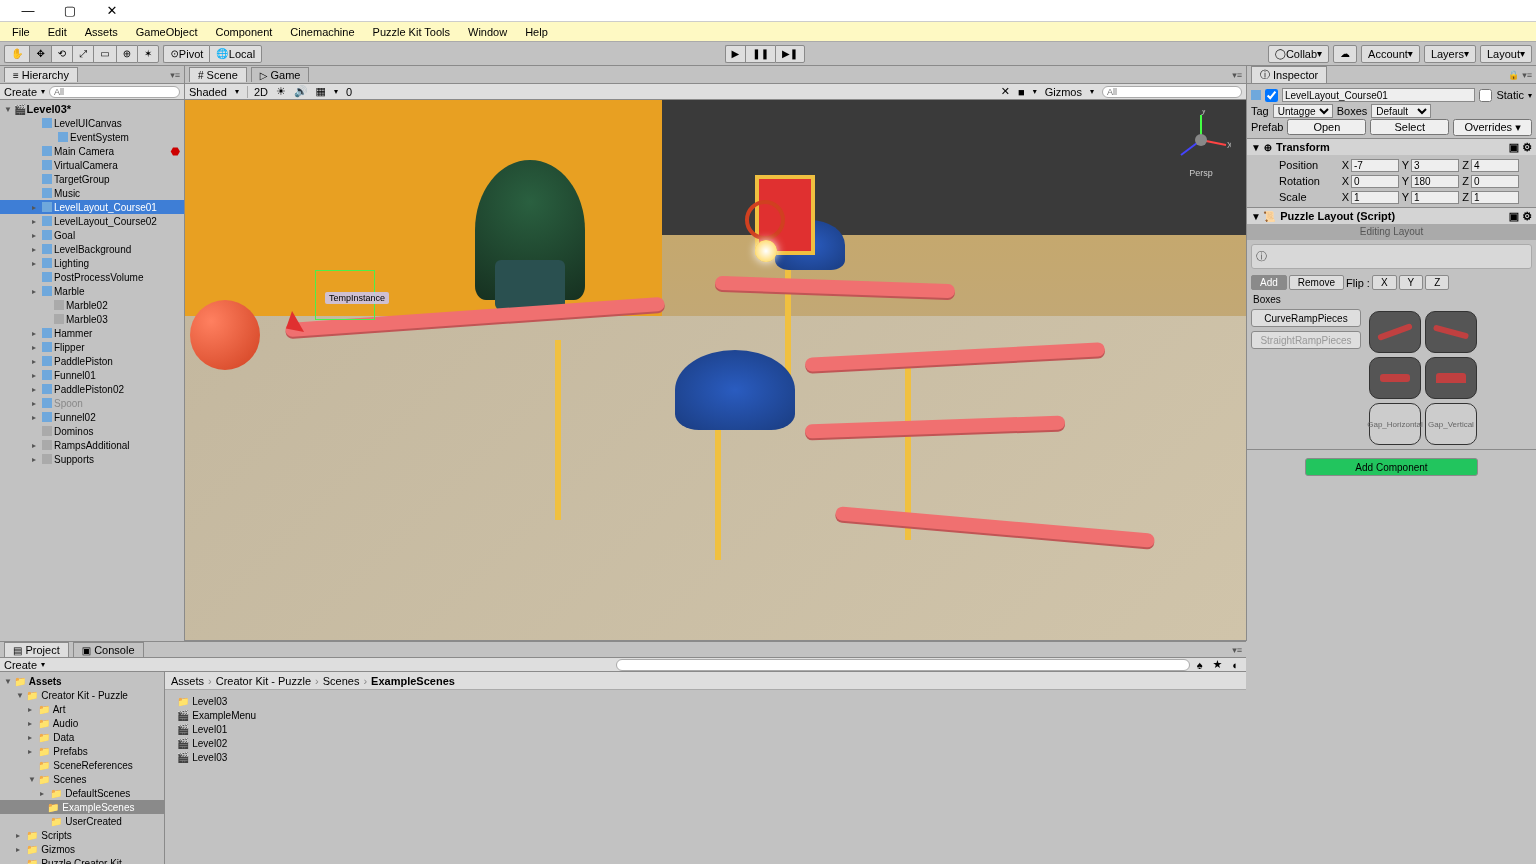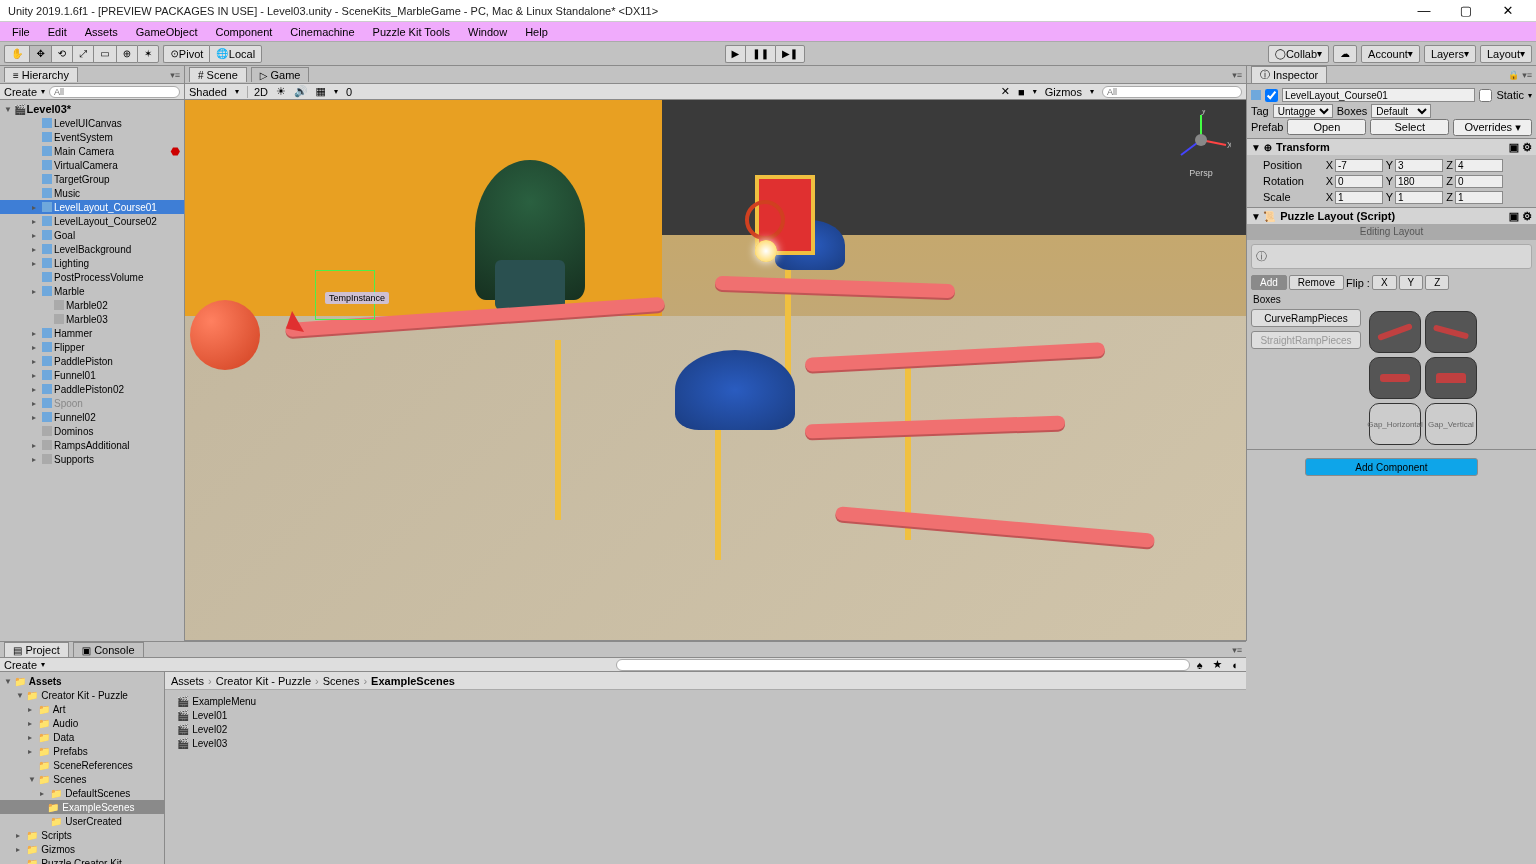--- a/index.html
+++ b/index.html
@@ -1,21 +1,21 @@
 <!DOCTYPE html>
 <html><head>
 <meta charset="utf-8">
 <style>
 * { margin:0; padding:0; box-sizing:border-box; font-family:"Segoe UI",Tahoma,sans-serif; font-size:11px; }
 body { background:#c2c2c2; width:1536px; height:864px; overflow:hidden; color:#000; }
 .titlebar { height:22px; background:#fff; display:flex; align-items:center; padding:0 8px; justify-content:space-between; border-bottom:1px solid #ccc; }
 .titlebar .title { font-size:11px; color:#222; }
 .titlebar .wincontrols { display:flex; gap:2px; }
 .titlebar .wincontrols div { width:40px; height:20px; display:flex; align-items:center; justify-content:center; font-size:13px; cursor:pointer; }
-.menubar { height:20px; background:#f0abfc; display:flex; align-items:center; padding:0 4px; gap:2px; border-bottom:1px solid #aaa; }
+.menubar { height:20px; background:#fef9c3; display:flex; align-items:center; padding:0 4px; gap:2px; border-bottom:1px solid #aaa; }
 .menubar span { padding:2px 8px; cursor:pointer; }
 .toolbar { height:24px; background:#c2c2c2; display:flex; align-items:center; padding:0 4px; gap:4px; border-bottom:1px solid #8a8a8a; }
 .tbtn { background:#dedede; border:1px solid #8a8a8a; border-radius:2px; height:18px; padding:0 6px; display:flex; align-items:center; justify-content:center; cursor:pointer; font-size:10px; }
 .tbtn-group { display:flex; }
 .tbtn-group .tbtn { border-radius:0; border-right:none; }
 .tbtn-group .tbtn:first-child { border-radius:2px 0 0 2px; }
 .tbtn-group .tbtn:last-child { border-radius:0 2px 2px 0; border-right:1px solid #8a8a8a; }
 .tbtn.active { background:#bcbcbc; }
 .toolbar .center { flex:1; display:flex; justify-content:center; gap:4px; }
 .toolbar .right { display:flex; gap:4px; }
@@ -53,40 +53,39 @@
 .project-items { flex:1; padding:4px;}
 .project-items .item { height:14px; display:flex; align-items:center; gap:4px; font-size:10px; padding-left:8px;}
 .rightcol { width:290px; display:flex; flex-direction:column; border-left:1px solid #8a8a8a; background:#c2c2c2;}
 .insp-body { flex:1; overflow:auto; padding:0;}
 .insp-header { background:#c2c2c2; padding:3px 4px; border-bottom:1px solid #8a8a8a;}
 .insp-row { display:flex; align-items:center; gap:4px; height:16px; font-size:10px;}
 .insp-row input[type=text] { flex:1; height:14px; border:1px solid #8a8a8a; background:#eee; font-size:10px; padding:0 2px;}
 .insp-row select, .insp-row input.short { height:14px; border:1px solid #8a8a8a; background:#eee; font-size:10px; width:60px;}
 .insp-section { border-bottom:1px solid #8a8a8a;}
 .insp-section-head { height:16px; background:#d4d4d4; display:flex; align-items:center; padding:0 4px; font-size:10px; font-weight:bold; gap:4px;}
-.insp-section-body { padding:2px 16px;}
+.insp-section-body { padding:2px 16px;margin-left:16px;}
 .vec-row { display:flex; align-items:center; height:16px; font-size:10px;}
 .vec-row .lbl { width:60px;}
 .vec-row .axis { width:12px; text-align:right; padding-right:2px;}
 .vec-row input { width:48px; height:13px; border:1px solid #8a8a8a; background:#eee; font-size:10px; padding:0 2px;}
-.wide-btn { display:block; width:60%; margin:8px auto; height:18px; background:#0ea5e9; border:1px solid #8a8a8a; border-radius:3px; font-size:10px; cursor:pointer;}
+.wide-btn { display:block; width:60%; margin:8px auto; height:18px; background:#22c55e; border:1px solid #8a8a8a; border-radius:3px; font-size:10px; cursor:pointer;}
 .info-box { background:#d8d8d8; border:1px solid #aaa; border-radius:3px; padding:4px; margin:4px; font-size:9px; color:#555; display:flex; gap:6px;}
 .btn-row { display:flex; gap:2px; padding:2px 4px; align-items:center;}
 .btn-row .sbtn { flex:0 0 auto; padding:1px 8px; background:#dedede; border:1px solid #8a8a8a; border-radius:2px; font-size:10px; cursor:pointer;}
 .piece-grid { display:flex; flex-wrap:wrap; gap:4px; padding:4px;}
 .piece-slot { width:52px; height:42px; background:#555; border:1px solid #333; border-radius:10px; display:flex; align-items:center; justify-content:center; font-size:8px; color:#ccc; text-align:center;}
 .piece-btn { width:110px; height:18px; background:#dedede; border:1px solid #8a8a8a; border-radius:3px; font-size:10px; margin:2px 4px;}
 .piece-btn.dim { color:#999;}
 .icon-sml { width:10px; height:10px; display:inline-block;}
 </style>
 </head>
 <body>
 
 <div class="titlebar">
-  <span class="title">Unity 2019.1.6f1 - [PREVIEW PACKAGES IN USE] - Level03.unity - SceneKits_MarbleGame - PC, Mac &amp; Linux Standalone* &lt;DX11&gt;</span>
   <div class="wincontrols">
     <div>―</div>
     <div>▢</div>
     <div>✕</div>
   </div>
 </div>
 
 <div class="menubar">
   <span>File</span>
   <span>Edit</span>
@@ -138,21 +137,21 @@
       <span style="padding-right:4px;font-size:9px;color:#555">▾≡</span>
     </div>
     <div class="subbar">
       <span>Create</span>
         <span style="font-size:8px">▾</span>
       <input placeholder="All" style="">
     </div>
     <div class="hierarchy-body" id="hierarchy-body">
         <div class="tree-row"><span class="arrow">▼</span> 🎬 <b>Level03*</b></div>
         <div class="tree-row" style="padding-left: 32px;"><span class="arrow"></span><span class="cube cube-blue"></span>LevelUICanvas</div>
-        <div class="tree-row" style="padding-left: 32px;"><span class="arrow"></span><span class="cube cube-blue"></span>EventSystem</div>
+        <div class="tree-row" style="padding-left: 48px;"><span class="arrow"></span><span class="cube cube-blue"></span>EventSystem</div>
         <div class="tree-row" style="padding-left: 32px;"><span class="arrow"></span><span class="cube cube-blue"></span>Main Camera<span style="margin-left:auto;color:#c00;padding-right:4px">⬣</span></div>
         <div class="tree-row" style="padding-left: 32px;"><span class="arrow"></span><span class="cube cube-blue"></span>VirtualCamera</div>
         <div class="tree-row" style="padding-left: 32px;"><span class="arrow"></span><span class="cube cube-blue"></span>TargetGroup</div>
         <div class="tree-row" style="padding-left: 32px;"><span class="arrow"></span><span class="cube cube-blue"></span>Music</div>
         <div class="tree-row sel" style="padding-left: 32px;"><span class="arrow">▸</span><span class="cube cube-blue"></span>LevelLayout_Course01</div>
         <div class="tree-row" style="padding-left: 32px;"><span class="arrow">▸</span><span class="cube cube-blue"></span>LevelLayout_Course02</div>
         <div class="tree-row" style="padding-left: 32px;"><span class="arrow">▸</span><span class="cube cube-blue"></span>Goal</div>
         <div class="tree-row" style="padding-left: 32px;"><span class="arrow">▸</span><span class="cube cube-blue"></span>LevelBackground</div>
         <div class="tree-row" style="padding-left: 32px;"><span class="arrow">▸</span><span class="cube cube-blue"></span>Lighting</div>
         <div class="tree-row" style="padding-left: 32px;"><span class="arrow"></span><span class="cube cube-blue"></span>PostProcessVolume</div>
@@ -386,20 +385,21 @@
       <div class="breadcrumb">
         <span>Assets</span>
           <span class="sep">›</span>
         <span>Creator Kit - Puzzle</span>
           <span class="sep">›</span>
         <span>Scenes</span>
           <span class="sep">›</span>
         <span style="font-weight:bold">ExampleScenes</span>
       </div>
       <div class="project-items" id="project-items">
+          <div class="item">📁 Level03</div>
           <div class="item">🎬 ExampleMenu</div>
           <div class="item">🎬 Level01</div>
           <div class="item">🎬 Level02</div>
           <div class="item">🎬 Level03</div>
         </div>
 
     </div>
   </div>
 </div>
 

